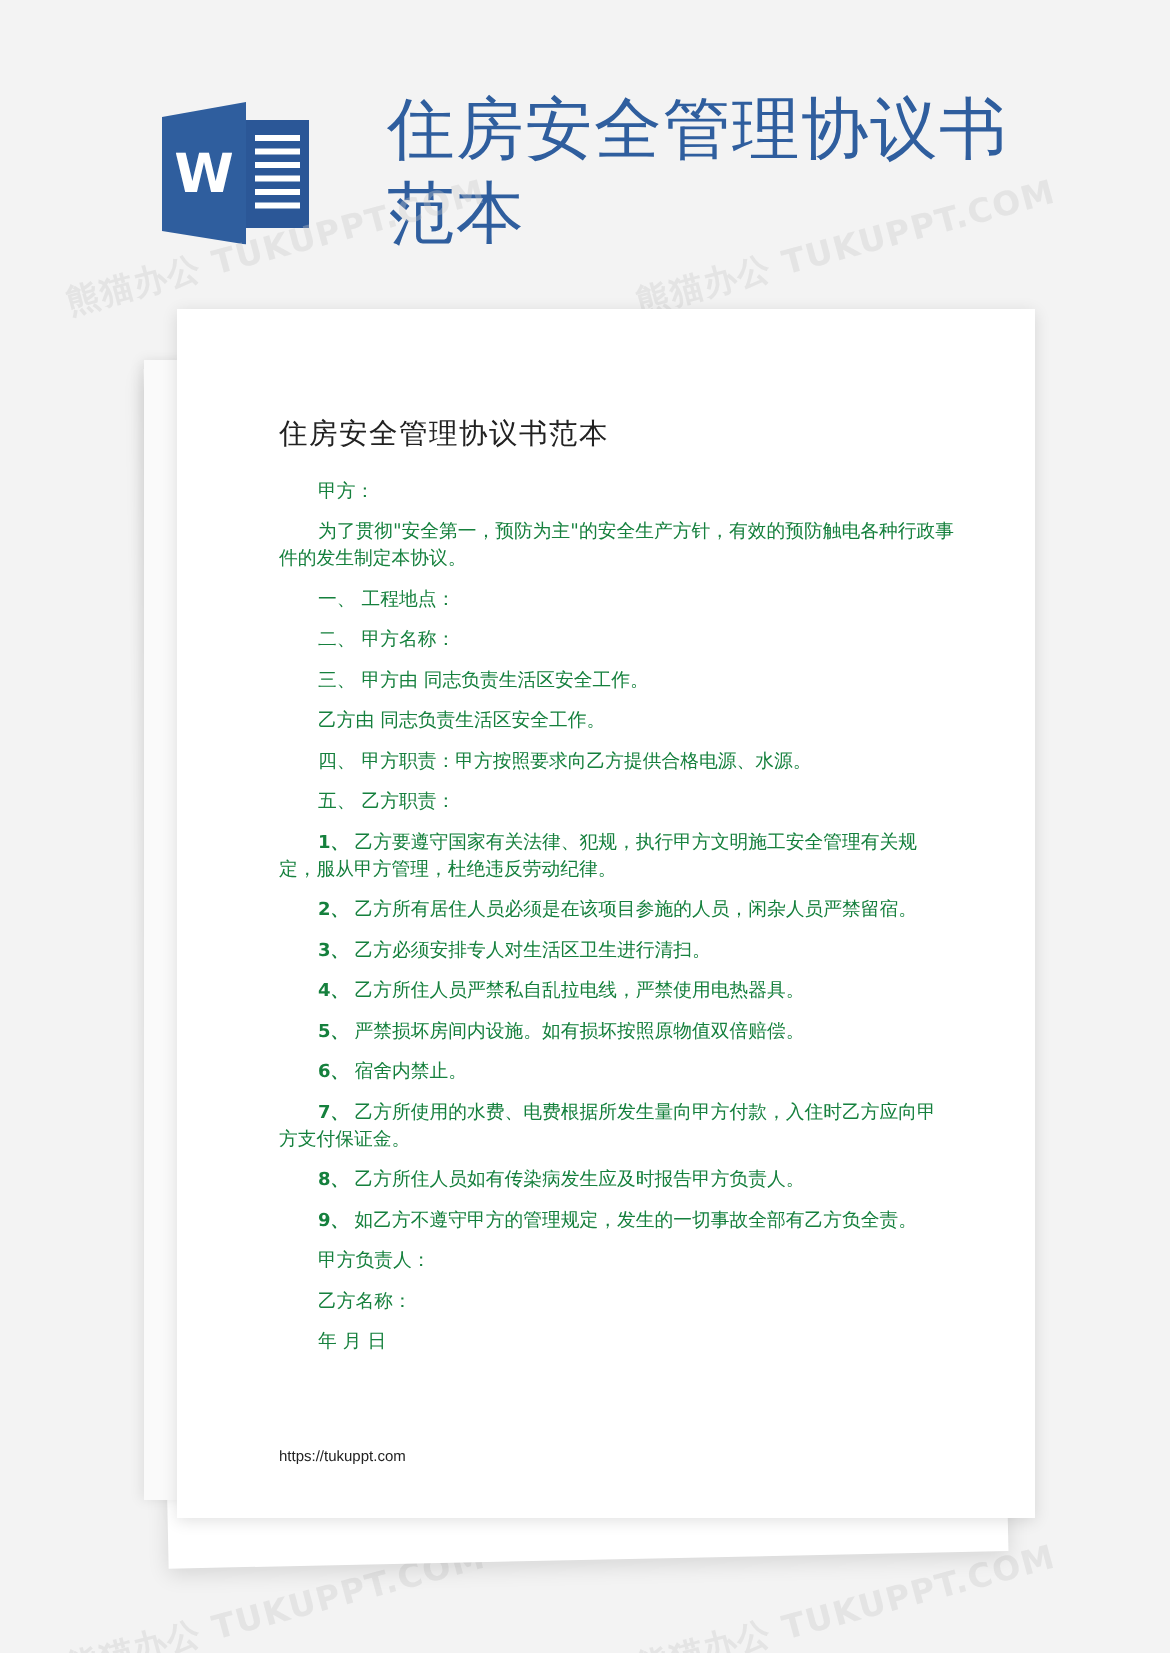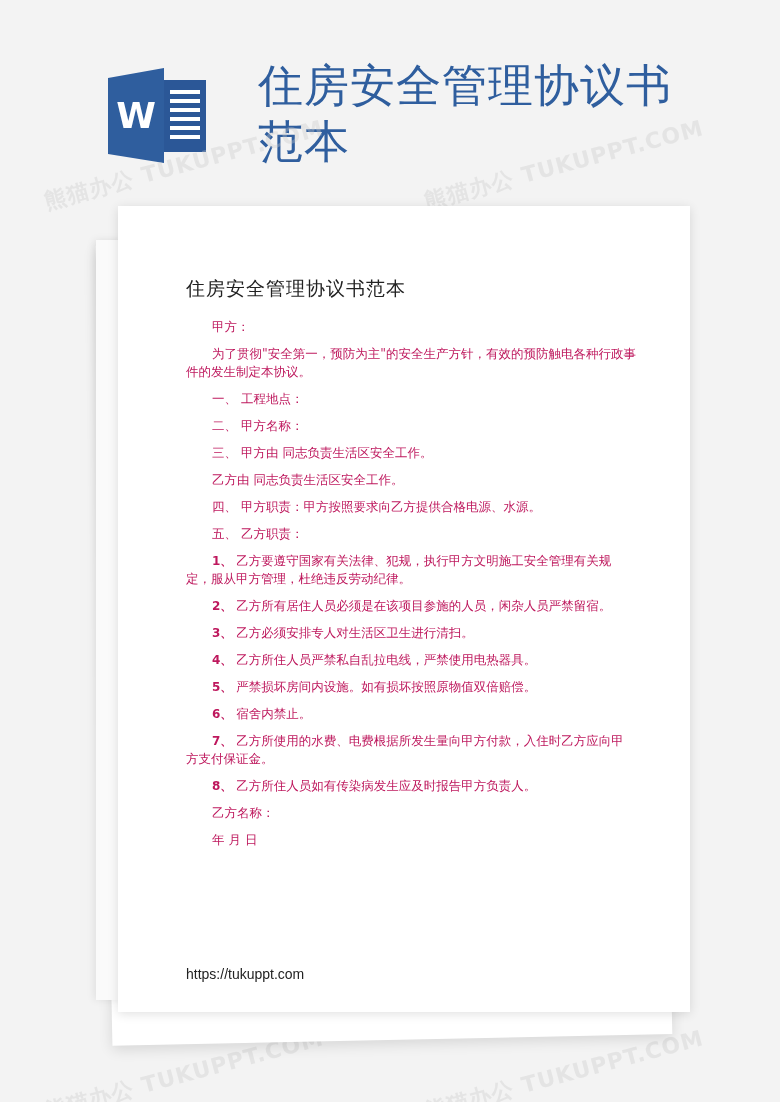--- a/index.html
+++ b/index.html
@@ -30,28 +30,28 @@
     background: #fafafa; box-shadow: -2px 0 8px rgba(0,0,0,0.08);
   }
   .page {
     position: absolute; left: 118px; top: 206px; width: 572px; height: 806px;
     background: #fff; box-shadow: 0 2px 10px rgba(0,0,0,0.12);
   }
   .doc-title {
     position: absolute; left: 68px; top: 70px; font-size: 19px; color: #222;
     letter-spacing: 1px;
   }
-  .body-text { position: absolute; left: 68px; top: 112px; width: 450px; font-size: 12.5px; color: #be185d; }
+  .body-text { position: absolute; left: 68px; top: 112px; width: 450px; font-size: 12.5px; color: #15803d; }
   .para { margin: 0; line-height: 18px; }
   .indent { text-indent: 26px; }
   .gap { margin-bottom: 9px; }
   .num { font-family: "DejaVu Sans", sans-serif; font-weight: bold; font-size: 12px; }
   .footer-url {
     position: absolute; left: 68px; top: 760px;
-    font-family: "Liberation Sans", sans-serif; font-size: 14px; color: #222;
+    font-family: "Liberation Sans", sans-serif; font-size: 10px; color: #222;
   }
 </style>
 </head>
 <body>
 
 <div class="header">
   <svg class="word-icon" viewBox="0 0 100 95">
     <rect x="42" y="12" width="56" height="72" fill="#2b5797"></rect>
     <g fill="#fff">
       <rect x="62" y="22" width="30" height="4"></rect>
@@ -87,17 +87,19 @@
       <p class="para indent gap"><span>四、 甲方职责：甲方按照要求向乙方提供合格电源、水源。</span></p>
       <p class="para indent gap"><span>五、 乙方职责：</span></p>
       <p class="para indent gap"><span class="num">1、</span><span> 乙方要遵守国家有关法律、犯规，执行甲方文明施工安全管理有关规定，服从甲方管理，杜绝违反劳动纪律。</span></p>
       <p class="para indent gap"><span class="num">2、</span><span> 乙方所有居住人员必须是在该项目参施的人员，闲杂人员严禁留宿。</span></p>
       <p class="para indent gap"><span class="num">3、</span><span> 乙方必须安排专人对生活区卫生进行清扫。</span></p>
       <p class="para indent gap"><span class="num">4、</span><span> 乙方所住人员严禁私自乱拉电线，严禁使用电热器具。</span></p>
       <p class="para indent gap"><span class="num">5、</span><span> 严禁损坏房间内设施。如有损坏按照原物值双倍赔偿。</span></p>
       <p class="para indent gap"><span class="num">6、</span><span> 宿舍内禁止。</span></p>
       <p class="para indent gap"><span class="num">7、</span><span> 乙方所使用的水费、电费根据所发生量向甲方付款，入住时乙方应向甲方支付保证金。</span></p>
       <p class="para indent gap"><span class="num">8、</span><span> 乙方所住人员如有传染病发生应及时报告甲方负责人。</span></p>
+      <p class="para indent gap"><span class="num">9、</span><span> 如乙方不遵守甲方的管理规定，发生的一切事故全部有乙方负全责。</span></p>
+      <p class="para indent gap"><span>甲方负责人：</span></p>
       <p class="para indent gap"><span>乙方名称：</span></p>
       <p class="para indent gap"><span>年 月 日</span></p>
     </div>
   <div class="footer-url">https://tukuppt.com</div>
 </div>
 
 </body></html>

